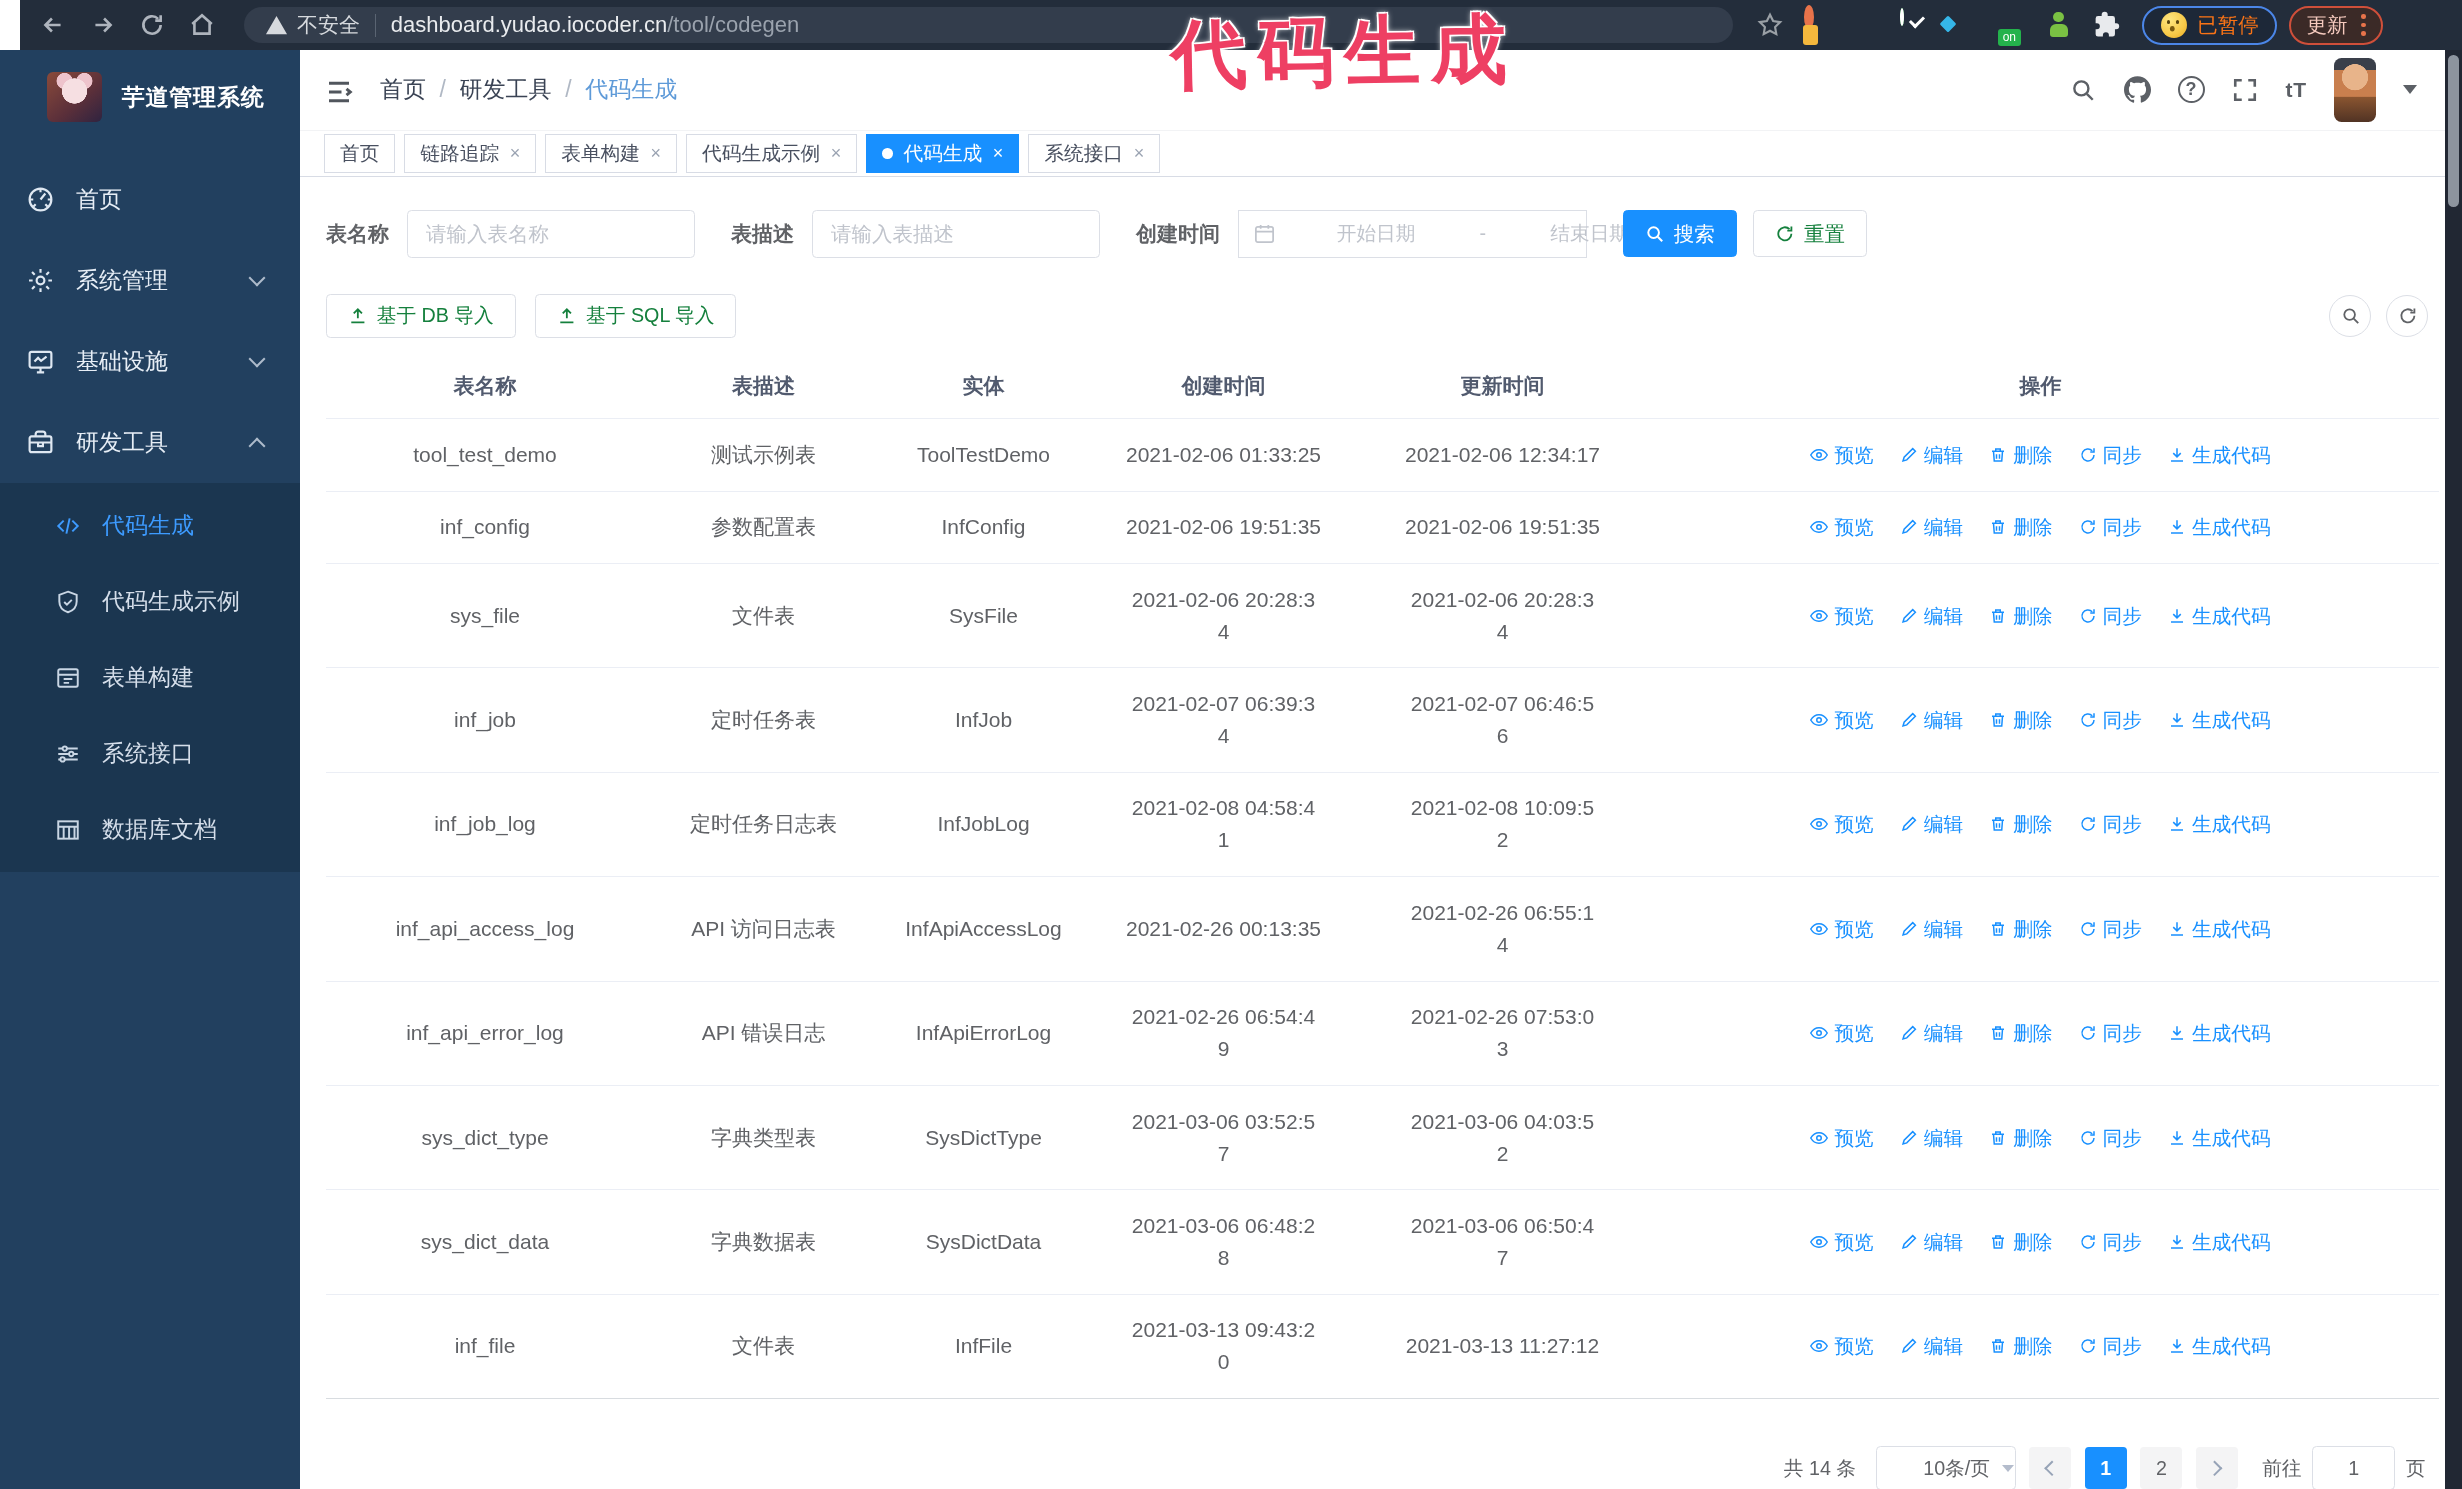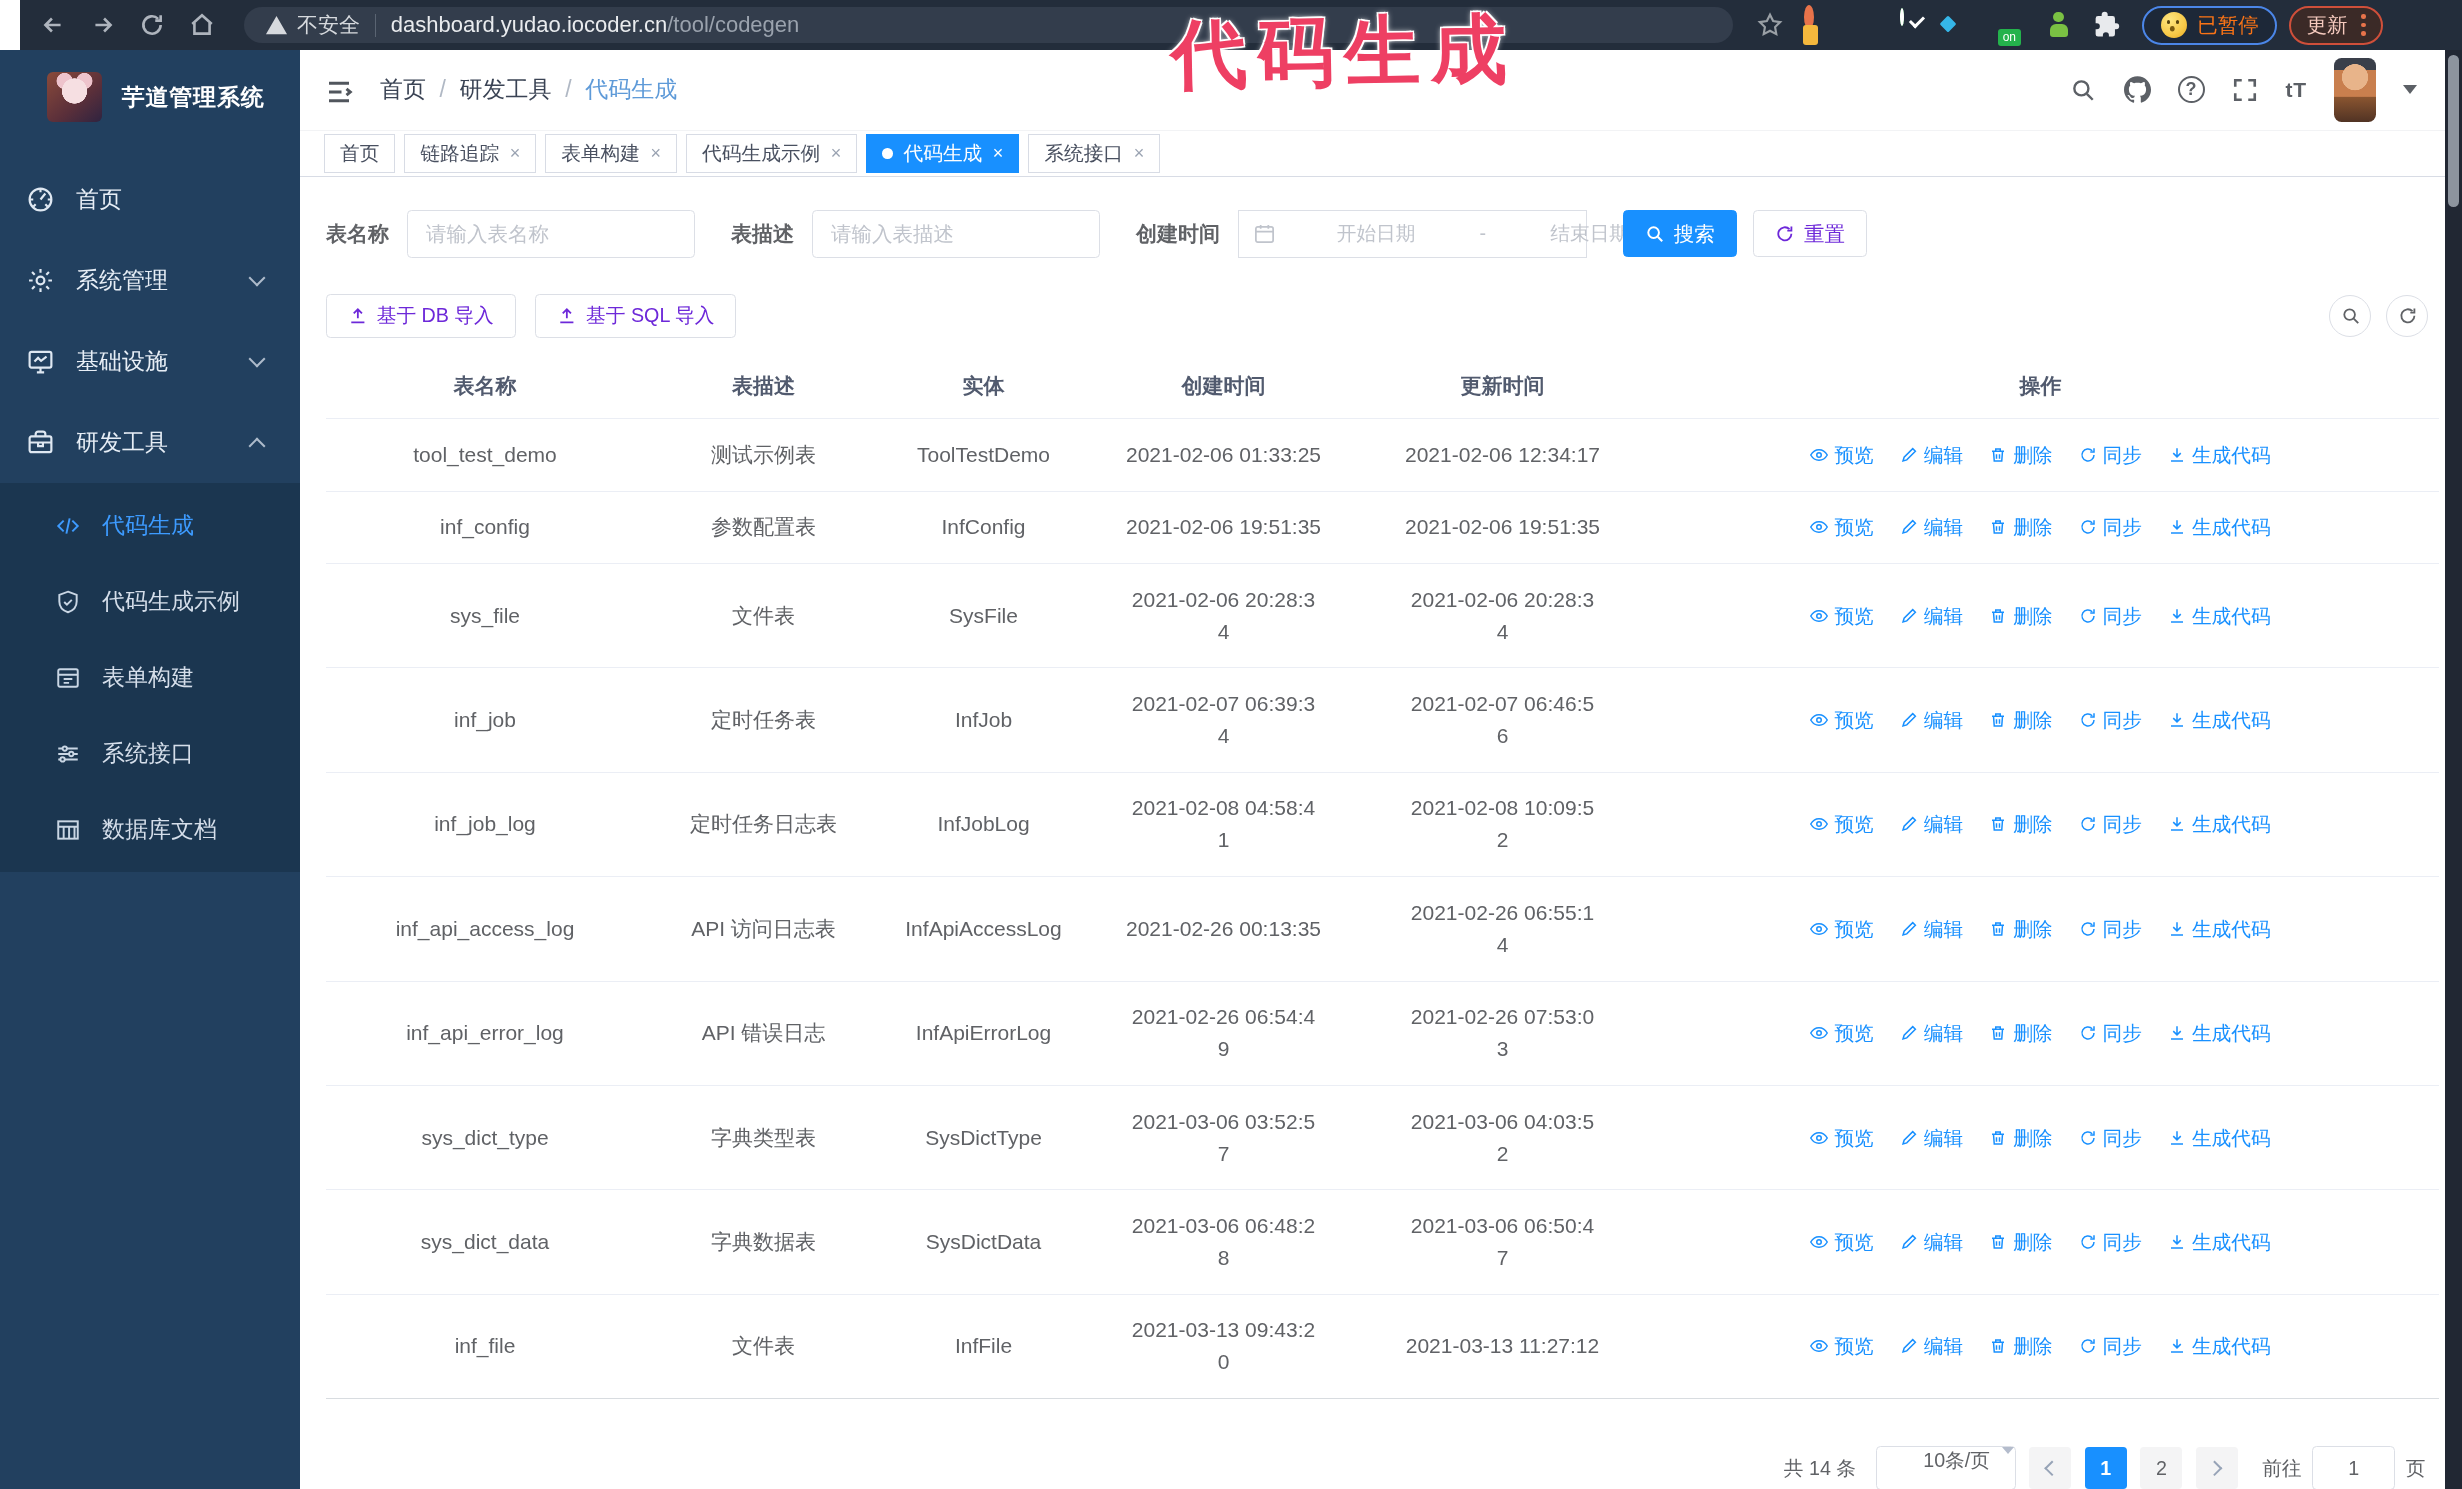--- a/index.html
+++ b/index.html
@@ -94,21 +94,21 @@
   .content { flex:1; padding:0 23px 0 26px; }
   .filter-row { margin-top:33px; display:flex; align-items:center; font-size:21px; color:#606266; }
   .f-label { margin-right:18px; font-weight:bold; color:#606266; }
   .f-input { width:288px; height:48px; border:0.8px solid #dcdfe6; border-radius:4.5px; padding:0 18px; font-size:20.5px; color:#606266; outline:none; }
   .f-input::placeholder, .d-input::placeholder { color:#c0c4cc; }
   .gap-l { margin-left:36px; }
   .date-box { display:flex; align-items:center; width:349px; height:48px; border:0.8px solid #dcdfe6; border-radius:0; padding:0 13.6px; color:#c0c4cc;gap:36px; }
   .d-input { border:none; outline:none; width:129px; font-size:19.7px; text-align:center; color:#606266; background:transparent; }
   .d-sep { color:#c0c4cc; font-size:19.7px; padding:0 3px; }
   .cal { color:#c0c4cc; flex-shrink:0; }
-  .btn { display:inline-flex; align-items:center; gap:9px; height:47px; padding:0 21px; border-radius:4.5px; font-size:20.5px; cursor:pointer; border:0.8px solid #dcdfe6; background:#fff; color:#6d28d9; }
+  .btn { display:inline-flex; align-items:center; gap:9px; height:47px; padding:0 21px; border-radius:4.5px; font-size:20.5px; cursor:pointer; border:0.8px solid #dcdfe6; background:#fff; color:#15803d; }
   .btn.primary { background:#1890ff; border-color:#1890ff; color:#fff; }
   .import-row { margin-top:36px; display:flex; align-items:center; }
   .imp-btn { height:44px; font-size:19.7px; }
   .round-group { margin-left:auto; display:flex; gap:15px; margin-right:10.6px; }
   .round-btn { width:42px; height:42px; border:0.8px solid #dcdfe6; border-radius:50%; background:#fff; display:flex; align-items:center; justify-content:center; color:#606266; cursor:pointer; }
 
   
   table { width:100%; border-collapse:collapse; margin-top:16.7px; table-layout:fixed; }
   col.c1{width:318px;} col.c2{width:239px;} col.c3{width:201px;} col.c4{width:279px;} col.c5{width:279px;} col.c6{width:auto;}
   thead th { font-size:21px; color:#515a6e; font-weight:bold; padding:18px 7.6px; text-align:center; border-bottom:0.8px solid #ebeef5; }
@@ -116,21 +116,21 @@
   td.time { white-space:pre-line; }
   td.ops { padding:19.7px 0; }
   .ops-wrap { display:flex; justify-content:center; gap:26px; }
   .op-link { display:inline-flex; align-items:center; gap:6px; color:#1890ff; font-size:19.7px; text-decoration:none; cursor:pointer; white-space:nowrap; }
   .op-link svg { width:18px; height:18px; }
   tbody tr:last-child td { border-bottom:0.8px solid #d8dce0; }
 
   
   .pagination { margin-top:47px; display:flex; align-items:center; justify-content:flex-end; gap:13.6px; font-size:19.7px; color:#606266; padding-right:13.6px; }
   .pg-total { margin-right:6px; }
-  .pg-size { width:140px; height:44px; border:0.8px solid #dcdfe6; border-radius:4.5px; display:flex; justify-content:center; gap:12px; color:#606266; background:#fff; cursor:pointer;padding-left:46px; }
+  .pg-size { width:140px; height:44px; border:0.8px solid #dcdfe6; border-radius:4.5px; display:flex; align-items:center; justify-content:center; gap:12px; color:#606266; background:#fff; cursor:pointer;padding-left:46px; }
   .pg-size .caret { width:0; height:0; border-left:6.8px solid transparent; border-right:6.8px solid transparent; border-top:7.6px solid #b4bccc; }
   .pg-btn { min-width:42px; height:42px; border-radius:3.8px; background:#f4f4f5; display:flex; align-items:center; justify-content:center; color:#606266; cursor:pointer; }
   .pg-btn.page.active { background:#1890ff; color:#fff; font-weight:bold; }
   .pg-arrow { font-size:0; }
   .arr { width:10.6px; height:10.6px; border-right:2.3px solid #97a3b7; border-bottom:2.3px solid #97a3b7; }
   .arr.left { transform:rotate(135deg); margin-left:4.5px; }
   .arr.right { transform:rotate(-45deg); margin-right:4.5px; }
   .pg-goto { display:flex; align-items:center; gap:10.6px; margin-left:10.6px; }
   .pg-input { width:83px; height:44px; border:0.8px solid #dcdfe6; border-radius:4.5px; text-align:center; font-size:19.7px; color:#606266; outline:none; }
 

